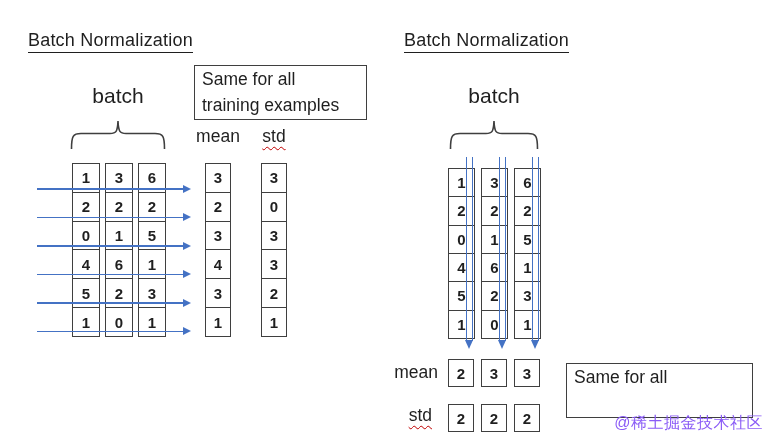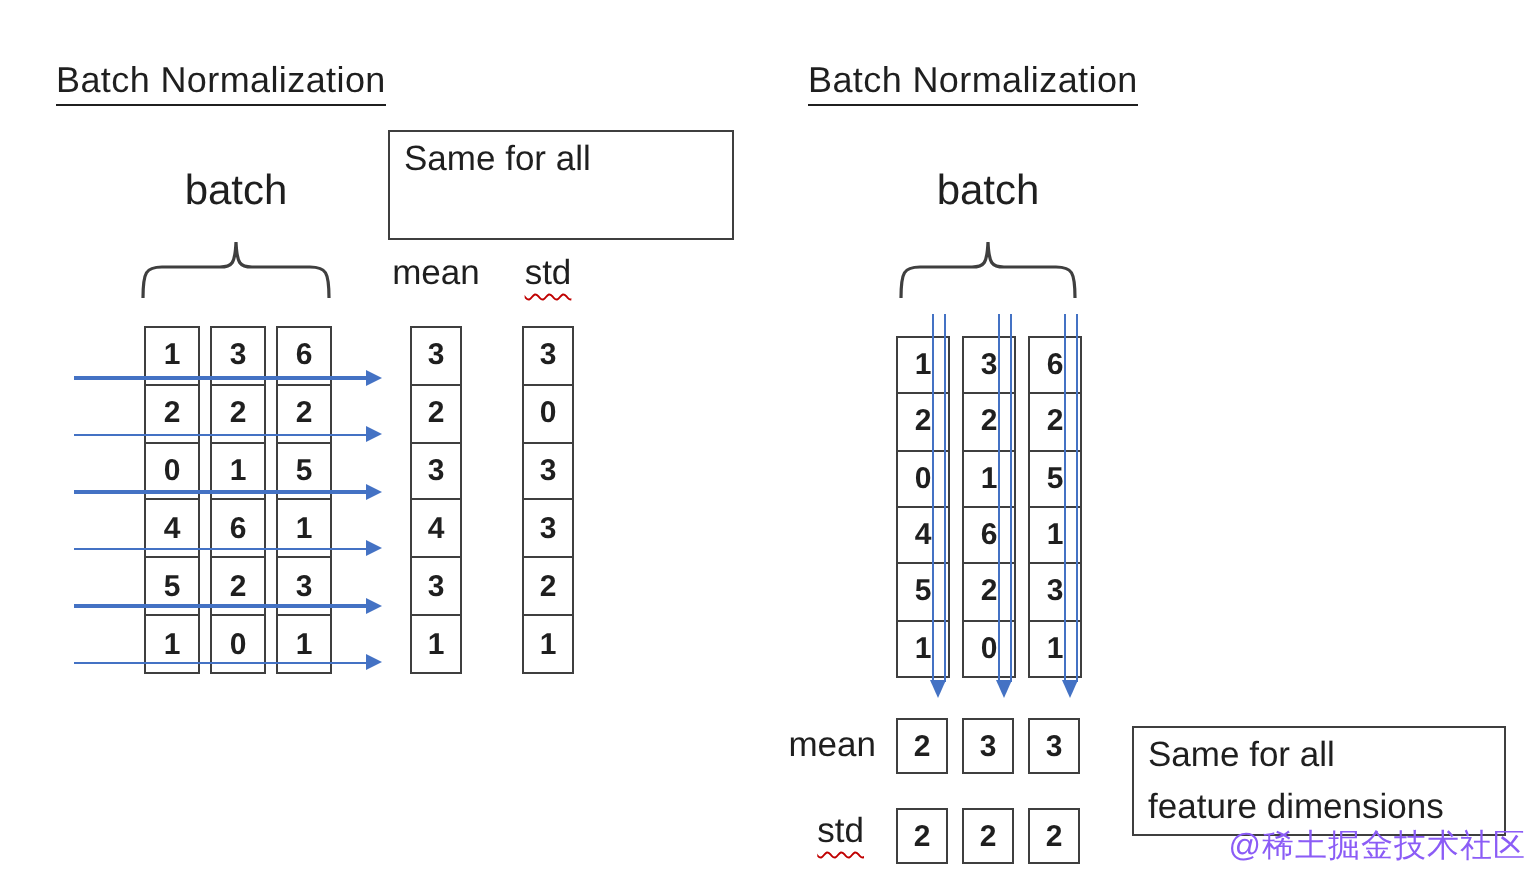--- a/index.html
+++ b/index.html
@@ -77,24 +77,24 @@
 
   <svg class="brace" style="left:70px;top:118px;" width="96" height="32" viewBox="0 0 96 32">
     <path d="M1.5,31 C1.5,18 3,15.5 11,15.5 L40,15.5 C46,15.5 47.5,14 48,3 C48.5,14 50,15.5 56,15.5 L85,15.5 C93,15.5 94.5,18 94.5,31" fill="none" stroke="#3f3f3f" stroke-width="1.6"></path>
   </svg>
   <svg class="brace" style="left:449px;top:118px;" width="90" height="32" viewBox="0 0 90 32">
     <path d="M1.5,31 C1.5,18 3,15.5 11,15.5 L37,15.5 C43,15.5 44.5,14 45,3 C45.5,14 47,15.5 53,15.5 L79,15.5 C87,15.5 88.5,18 88.5,31" fill="none" stroke="#3f3f3f" stroke-width="1.6"></path>
   </svg>
 
   <div class="note" id="bn-note">
     <div>Same for all</div>
+    <div>training examples</div>
   </div>
   <div class="note" id="ln-note">
     <div>Same for all</div>
-    <div>feature dimensions</div>
   </div>
 
   <div class="axis-label" id="bn-mean-label">mean</div>
   <div class="axis-label" id="bn-std-label"><span class="squiggle">std</span></div>
 
   <div class="axis-label" id="ln-mean-label">mean</div>
   <div class="axis-label" id="ln-std-label"><span class="squiggle">std</span></div>
 
   <div id="bn-matrix">
       <div class="vcol" style="left: 72px; top: 163px; width: 28px; height: 174px;">

